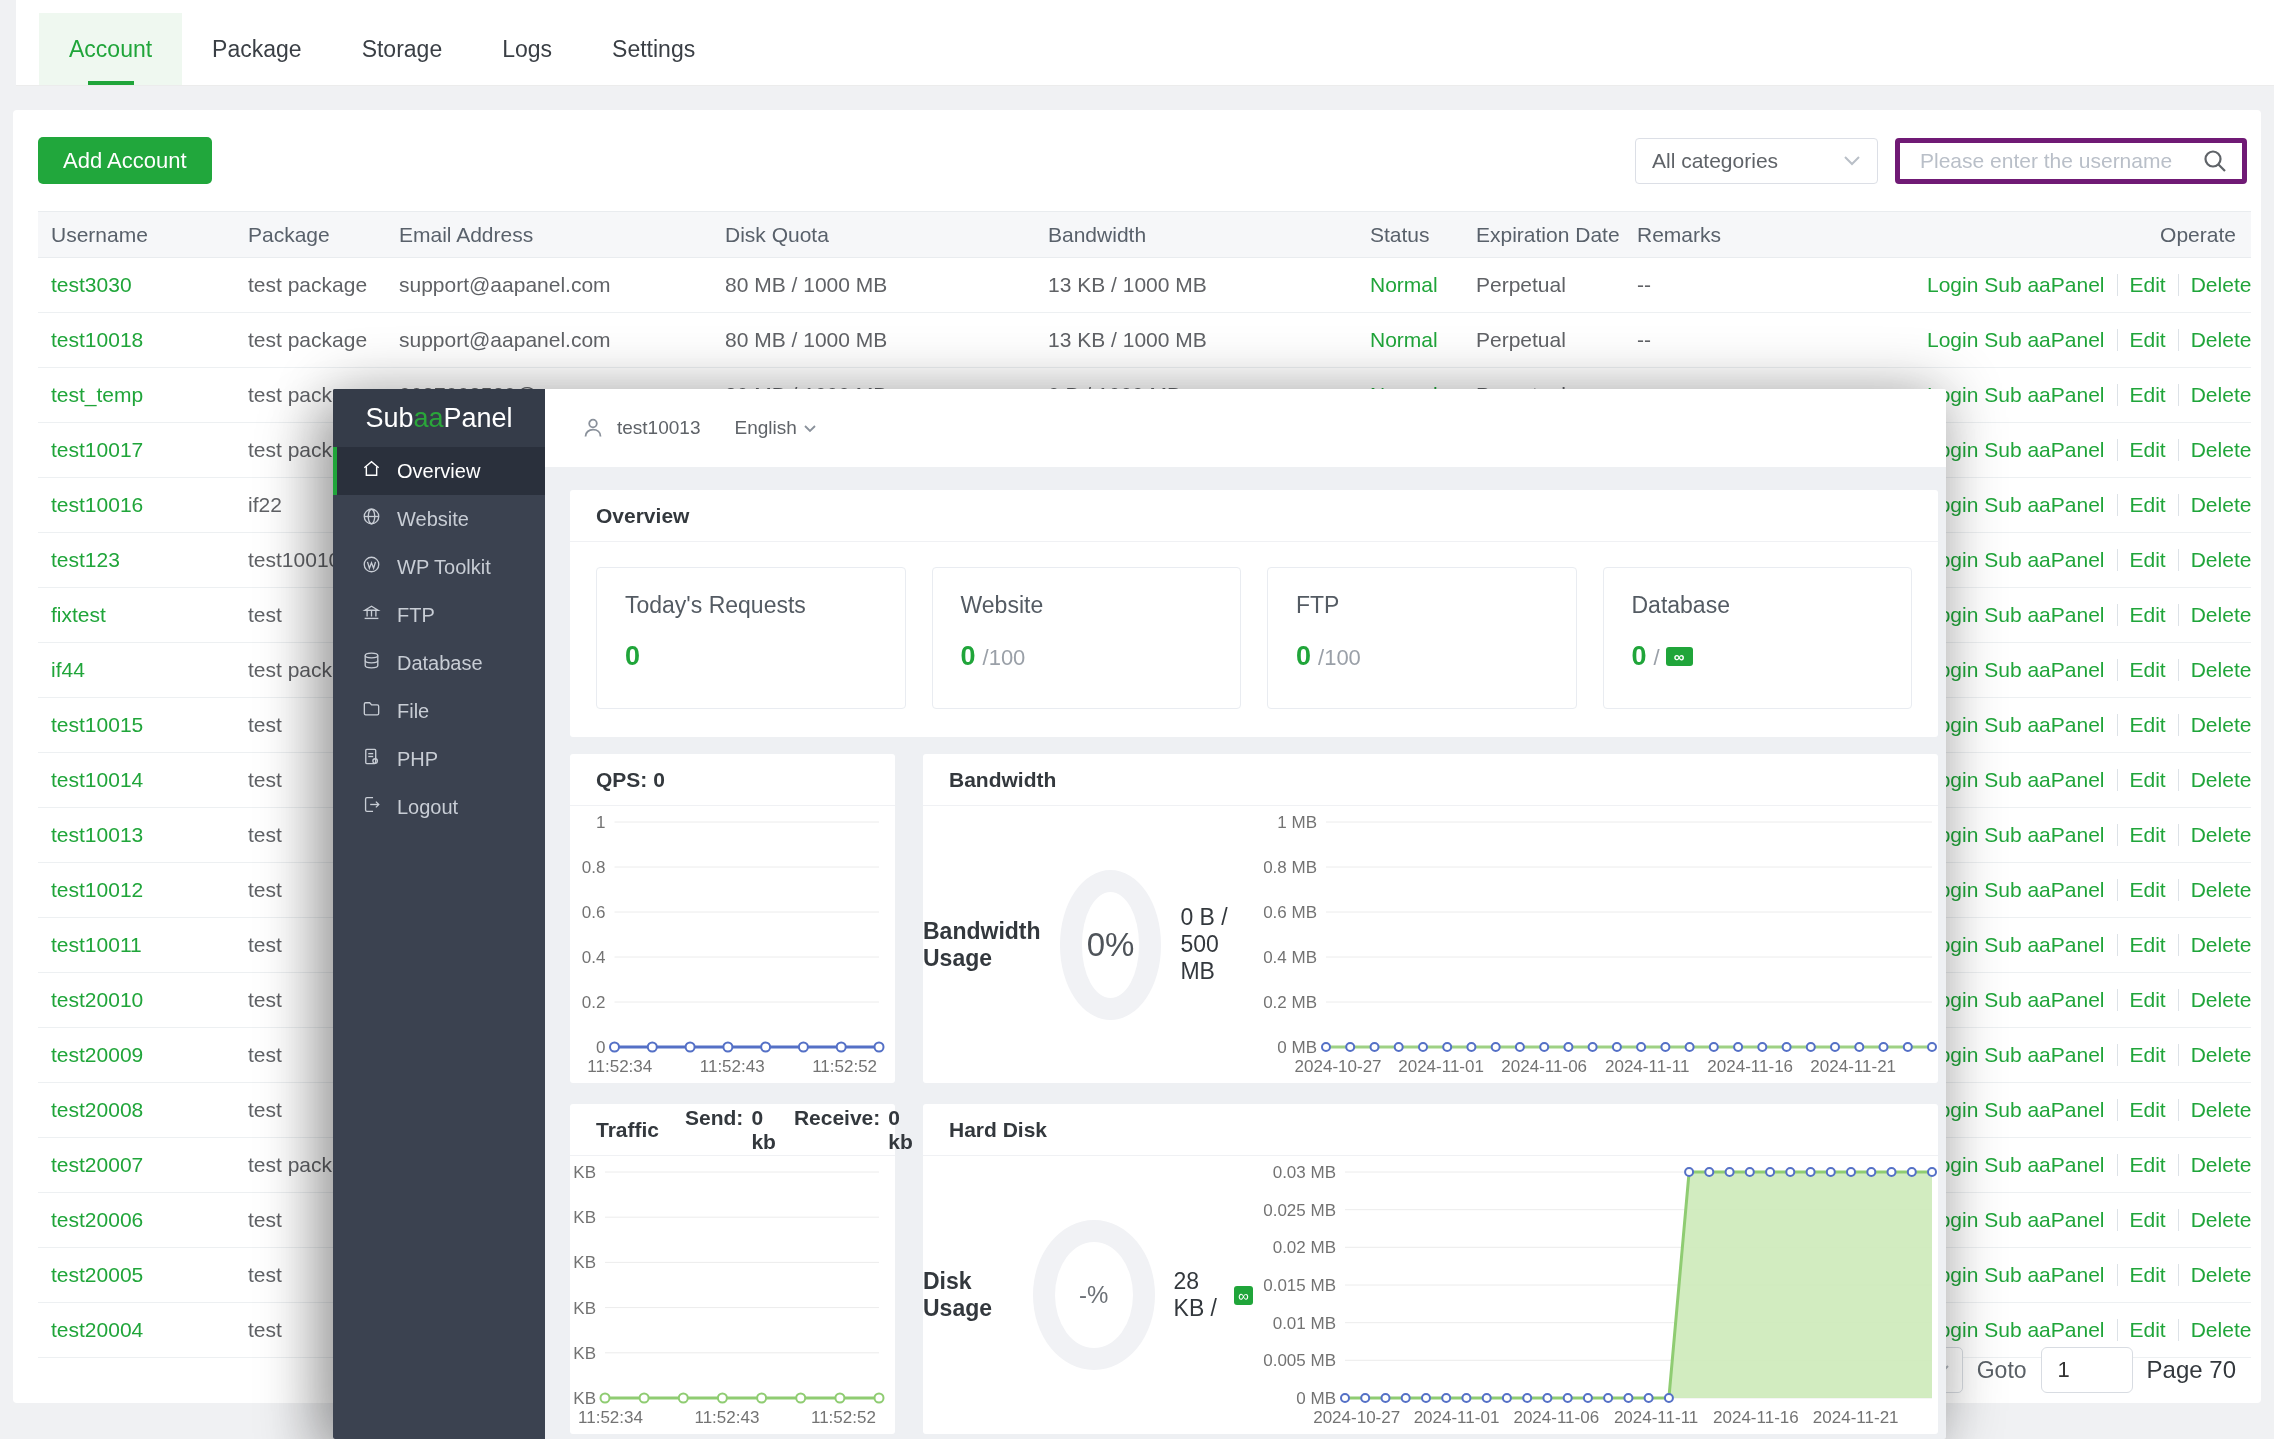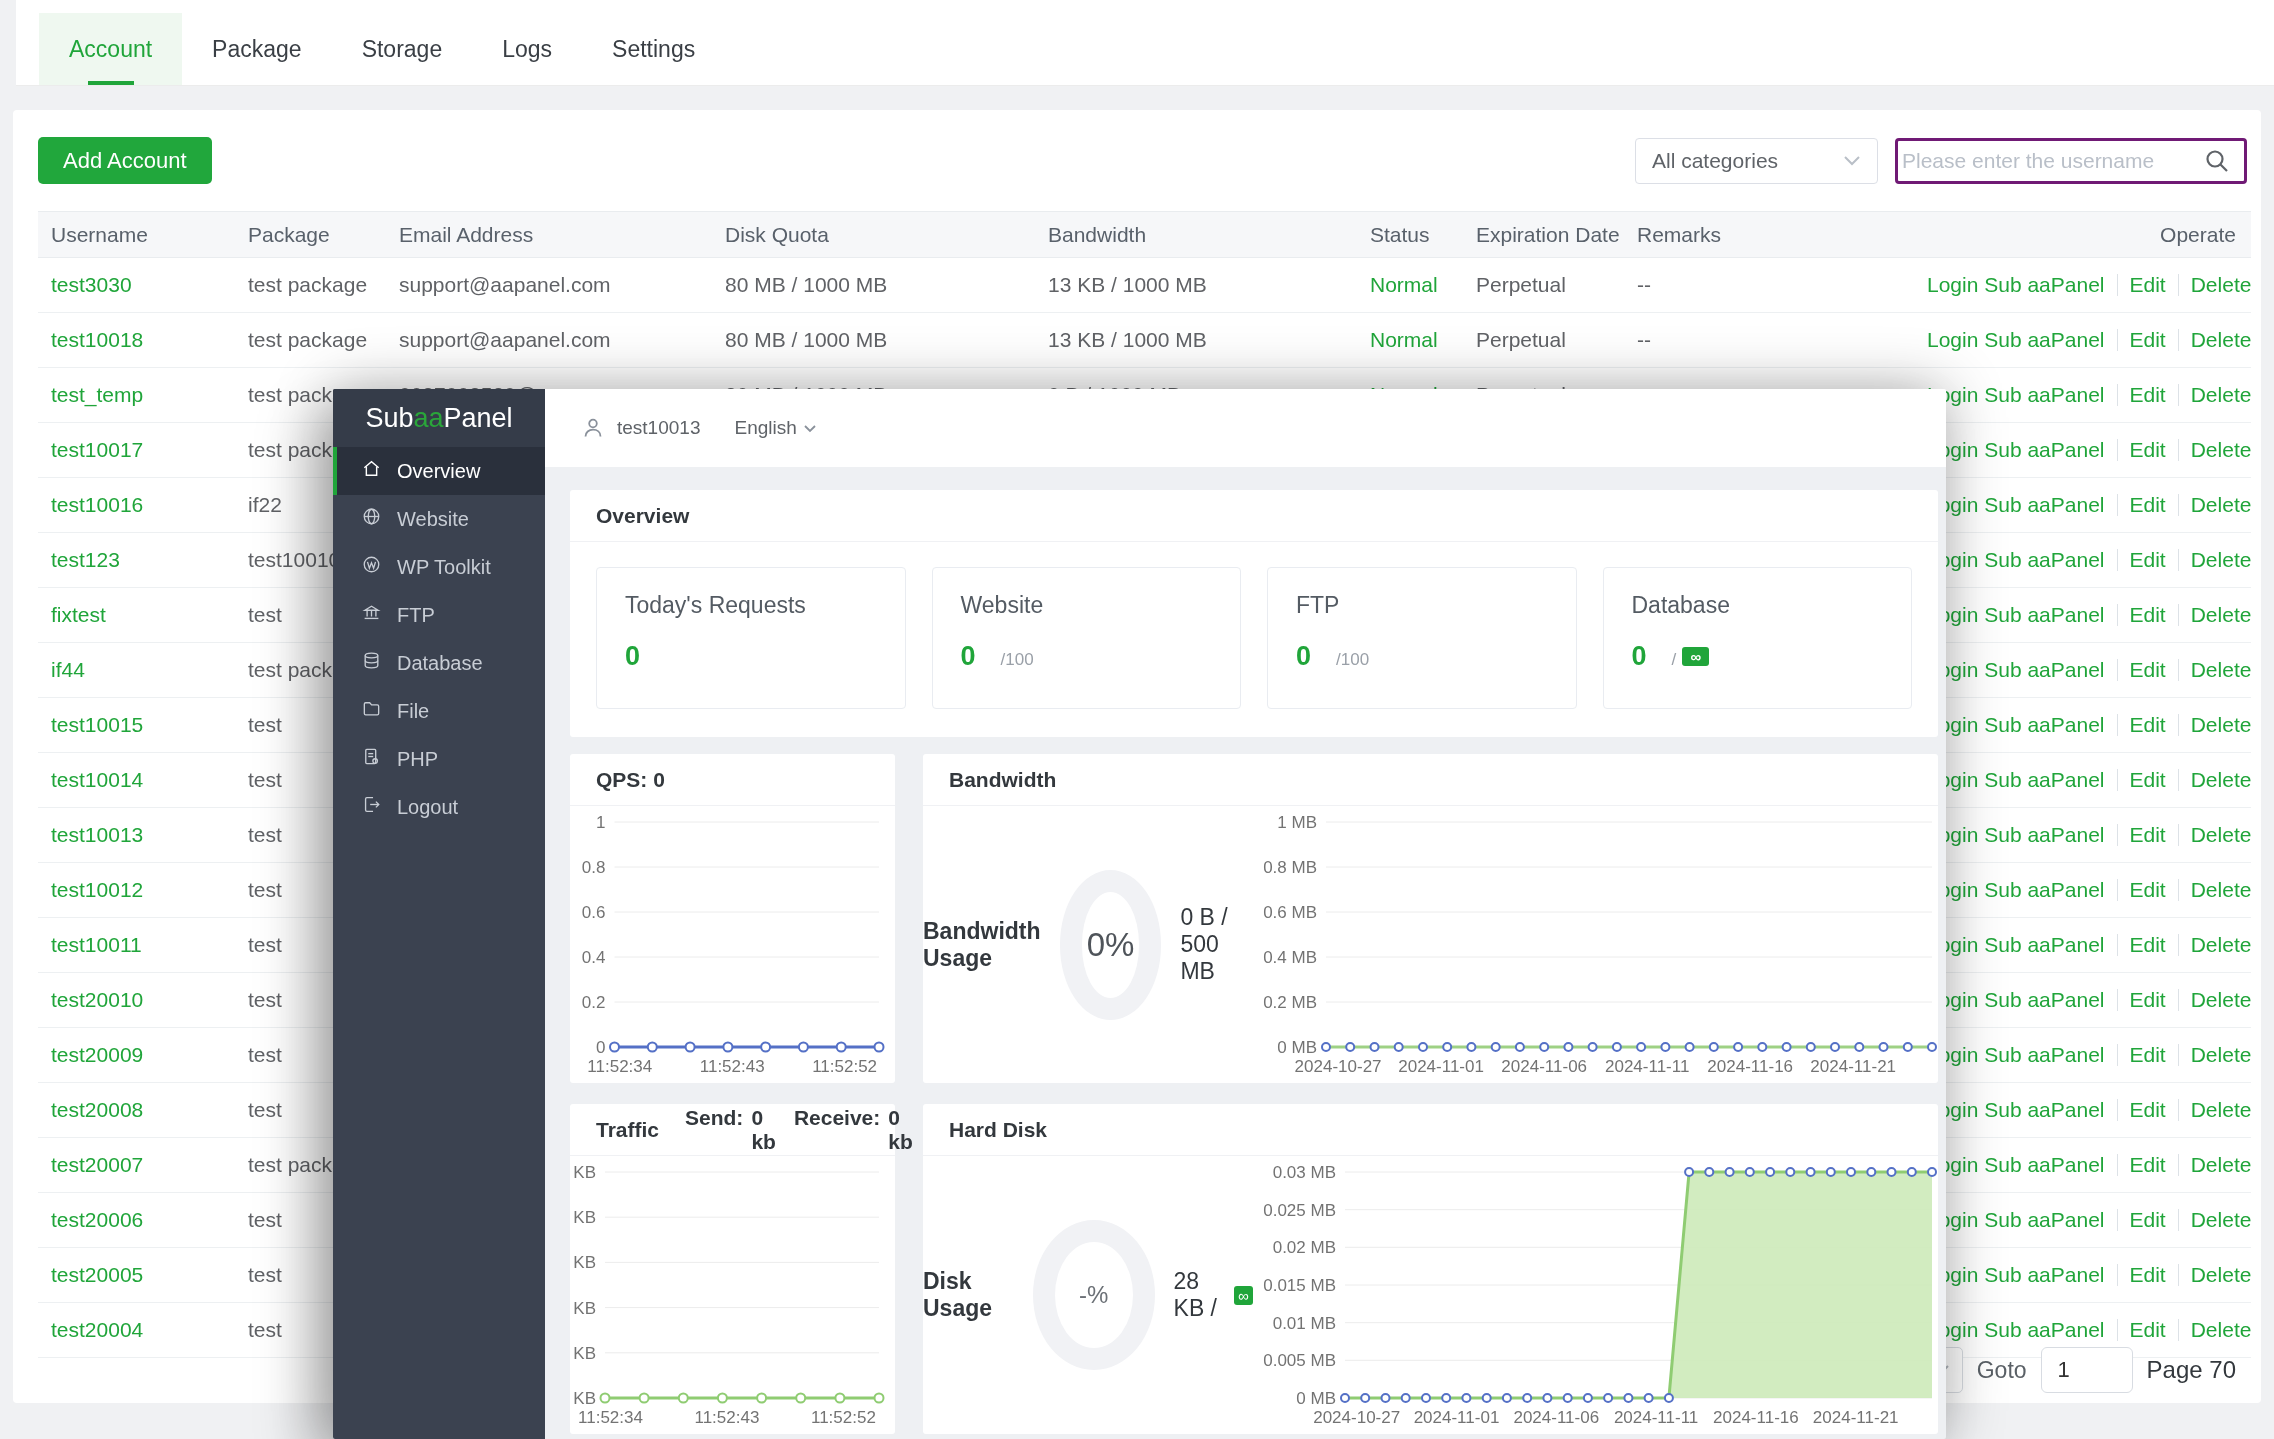--- a/index.html
+++ b/index.html
@@ -10,21 +10,21 @@
   .tab{position:relative;height:72px;display:flex;align-items:center;padding:0 30px;font-size:23px;color:#3a3f45;cursor:pointer}
   .tab.active{background:#eff8f0;color:#20a53a}
   .tab.active::after{content:"";position:absolute;left:50%;transform:translateX(-50%);bottom:0;width:46px;height:4px;background:#20a53a}
   
   .card{position:absolute;left:13px;top:110px;width:2248px;height:1293px;background:#fff;border-radius:4px}
   .toolbar{display:flex;align-items:center;padding:27px 14px 0 25px}
   .btn-add{height:47px;padding:0 25px;background:#21a73c;color:#fff;border:none;border-radius:5px;font-size:22px;cursor:pointer;font-family:inherit}
   .spacer{flex:1}
   .select{width:243px;height:46px;border:1px solid #dcdfe6;border-radius:4px;display:flex;align-items:center;padding:0 16px;font-size:21px;color:#5f6368;margin-right:17px;background:#fff;cursor:pointer}
   .select svg{margin-left:auto}
-  .search{width:352px;height:46px;border:3px solid #701a75;border-radius:4px;display:flex;align-items:center;padding:0 14px 0 4px;background:#fff}
+  .search{width:352px;height:46px;border:5px solid #701a75;border-radius:4px;display:flex;align-items:center;padding:0 14px 0 20px;background:#fff}
   .search input{flex:1;border:none;outline:none;font-size:21px;color:#333;font-family:inherit;min-width:0}
   .search input::placeholder{color:#b9bfc8}
   
   .table{margin:27px 10px 0 25px}
   .thead,.row{display:grid;grid-template-columns:197px 151px 326px 323px 322px 106px 161px 290px 1fr;align-items:center;padding-left:13px;white-space:nowrap}
   .thead{height:47px;background:#f6f7f9;border-top:1px solid #e9ecef;border-bottom:1px solid #e9ecef;color:#59616b;font-size:21px}
   .thead .cell:last-child{text-align:right;padding-right:15px}
   .row{height:55px;border-bottom:1px solid #edf0f2;font-size:21px;color:#606266}
   .row .user{color:#20a53a;cursor:pointer}
   .ok{color:#20a53a}
@@ -50,21 +50,21 @@
   .content{flex:1;display:flex;flex-direction:column;min-width:0}
   .topbar{height:78px;background:#fff;display:flex;align-items:center;padding:0 36px;flex-shrink:0}
   .tb-user{font-size:19px;color:#5f6368;margin-left:12px;cursor:pointer}
   .tb-lang{font-size:19px;color:#5f6368;margin-left:34px;display:flex;align-items:center;gap:6px;cursor:pointer}
   .panel{margin:23px 8px 0 25px;background:#fff;border-radius:3px}
   .panel-h{height:52px;display:flex;align-items:center;padding:0 26px;border-bottom:1px solid #f0f1f4;font-size:21px;font-weight:bold;color:#33383d;gap:26px}
   .stats{display:flex;gap:26px;padding:25px 26px 28px}
   .stat{flex:1;border:1px solid #e9ecf1;border-radius:4px;height:142px;padding:24px 28px}
   .stat-t{font-size:23px;color:#545b63}
   .stat-v{margin-top:22px;font-size:27px;color:#20a53a;font-weight:bold;display:flex;align-items:baseline}
-  .stat-v .suf{font-size:17px;color:#9aa0a8;font-weight:normal;margin-left:25px}
+  .stat-v .suf{font-size:22px;color:#9aa0a8;font-weight:normal;margin-left:7px}
   .inf{display:inline-flex;align-items:center;justify-content:center;width:27px;height:19px;background:#20a53a;border-radius:3px;color:#fff;font-size:15px;margin-left:6px;align-self:center}
   .chart-row{display:flex;gap:28px;margin:17px 8px 0 25px}
   .chart-row.r2{margin-top:21px}
   .ccard{background:#fff;border-radius:3px}
   .ccard.sm{width:325px;height:329px;flex-shrink:0}
   .ccard.lg{flex:1;height:329px;min-width:0}
   .chart-row.r2 .ccard{height:330px}
   .cbody{display:flex;height:277px}
   .chart-row.r2 .cbody{height:278px}
   .gauge{width:330px;display:flex;flex-direction:row;align-items:center;gap:19px;flex-shrink:0}

